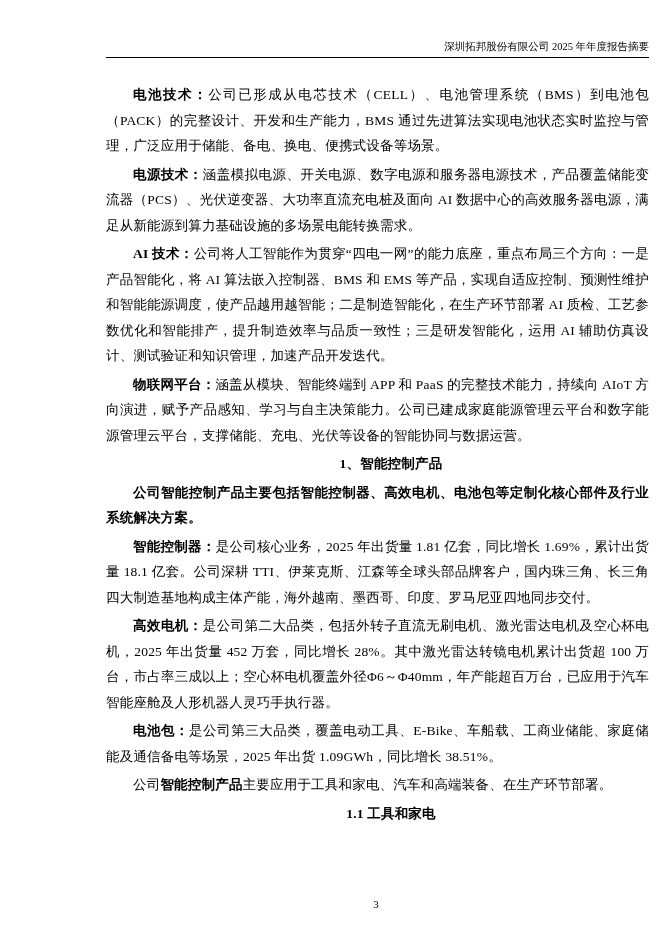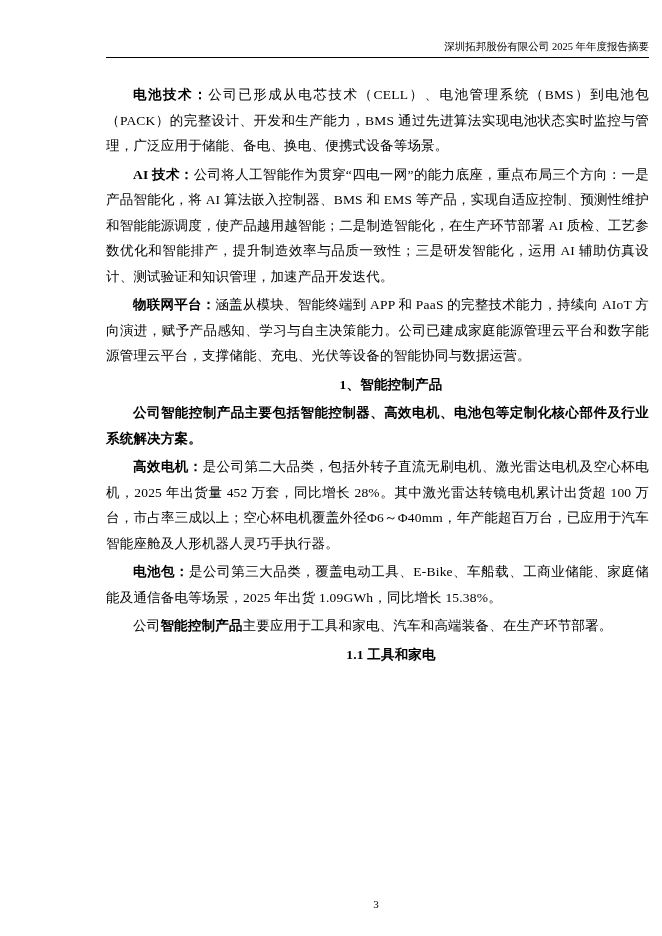--- a/index.html
+++ b/index.html
@@ -65,26 +65,28 @@
 </head>
 <body>
 
 <div class="page">
   <div class="header">
     <span>深圳拓邦股份有限公司 2025 年年度报告摘要</span>
   </div>
 
   <div class="content" id="content">
       <p class="para"><span class="seg-bold">电池技术：</span><span class="seg">公司已形成从电芯技术（CELL）、电池管理系统（BMS）到电池包（PACK）的完整设计、开发和生产能力，BMS 通过先进算法实现电池状态实时监控与管理，广泛应用于储能、备电、换电、便携式设备等场景。</span></p>
+      <p class="para"><span class="seg-bold">电源技术：</span><span class="seg">涵盖模拟电源、开关电源、数字电源和服务器电源技术，产品覆盖储能变流器（PCS）、光伏逆变器、大功率直流充电桩及面向 AI 数据中心的高效服务器电源，满足从新能源到算力基础设施的多场景电能转换需求。</span></p>
       <p class="para"><span class="seg-bold">AI 技术：</span><span class="seg">公司将人工智能作为贯穿“四电一网”的能力底座，重点布局三个方向：一是产品智能化，将 AI 算法嵌入控制器、BMS 和 EMS 等产品，实现自适应控制、预测性维护和智能能源调度，使产品越用越智能；二是制造智能化，在生产环节部署 AI 质检、工艺参数优化和智能排产，提升制造效率与品质一致性；三是研发智能化，运用 AI 辅助仿真设计、测试验证和知识管理，加速产品开发迭代。</span></p>
       <p class="para"><span class="seg-bold">物联网平台：</span><span class="seg">涵盖从模块、智能终端到 APP 和 PaaS 的完整技术能力，持续向 AIoT 方向演进，赋予产品感知、学习与自主决策能力。公司已建成家庭能源管理云平台和数字能源管理云平台，支撑储能、充电、光伏等设备的智能协同与数据运营。</span></p>
       <p class="para heading"><span class="seg-bold">1、智能控制产品</span></p>
       <p class="para"><span class="seg-bold">公司智能控制产品主要包括智能控制器、高效电机、电池包等定制化核心部件及行业系统解决方案。</span></p>
+      <p class="para"><span class="seg-bold">智能控制器：</span><span class="seg">是公司核心业务，2025 年出货量 1.81 亿套，同比增长 1.69%，累计出货量 18.1 亿套。公司深耕 TTI、伊莱克斯、江森等全球头部品牌客户，国内珠三角、长三角四大制造基地构成主体产能，海外越南、墨西哥、印度、罗马尼亚四地同步交付。</span></p>
       <p class="para"><span class="seg-bold">高效电机：</span><span class="seg">是公司第二大品类，包括外转子直流无刷电机、激光雷达电机及空心杯电机，2025 年出货量 452 万套，同比增长 28%。其中激光雷达转镜电机累计出货超 100 万台，市占率三成以上；空心杯电机覆盖外径Φ6～Φ40mm，年产能超百万台，已应用于汽车智能座舱及人形机器人灵巧手执行器。</span></p>
-      <p class="para"><span class="seg-bold">电池包：</span><span class="seg">是公司第三大品类，覆盖电动工具、E-Bike、车船载、工商业储能、家庭储能及通信备电等场景，2025 年出货 1.09GWh，同比增长 15.38%。</span></p>
+      <p class="para"><span class="seg-bold">电池包：</span><span class="seg">是公司第三大品类，覆盖电动工具、E-Bike、车船载、工商业储能、家庭储能及通信备电等场景，2025 年出货 1.09GWh，同比增长 38.51%。</span></p>
       <p class="para"><span class="seg">公司</span><span class="seg-bold">智能控制产品</span><span class="seg">主要应用于工具和家电、汽车和高端装备、在生产环节部署。</span></p>
       <p class="para heading"><span class="seg-bold">1.1 工具和家电</span></p>
     </div>
 
   <div class="footer">
     <span>3</span>
   </div>
 </div>
 
 </body></html>

